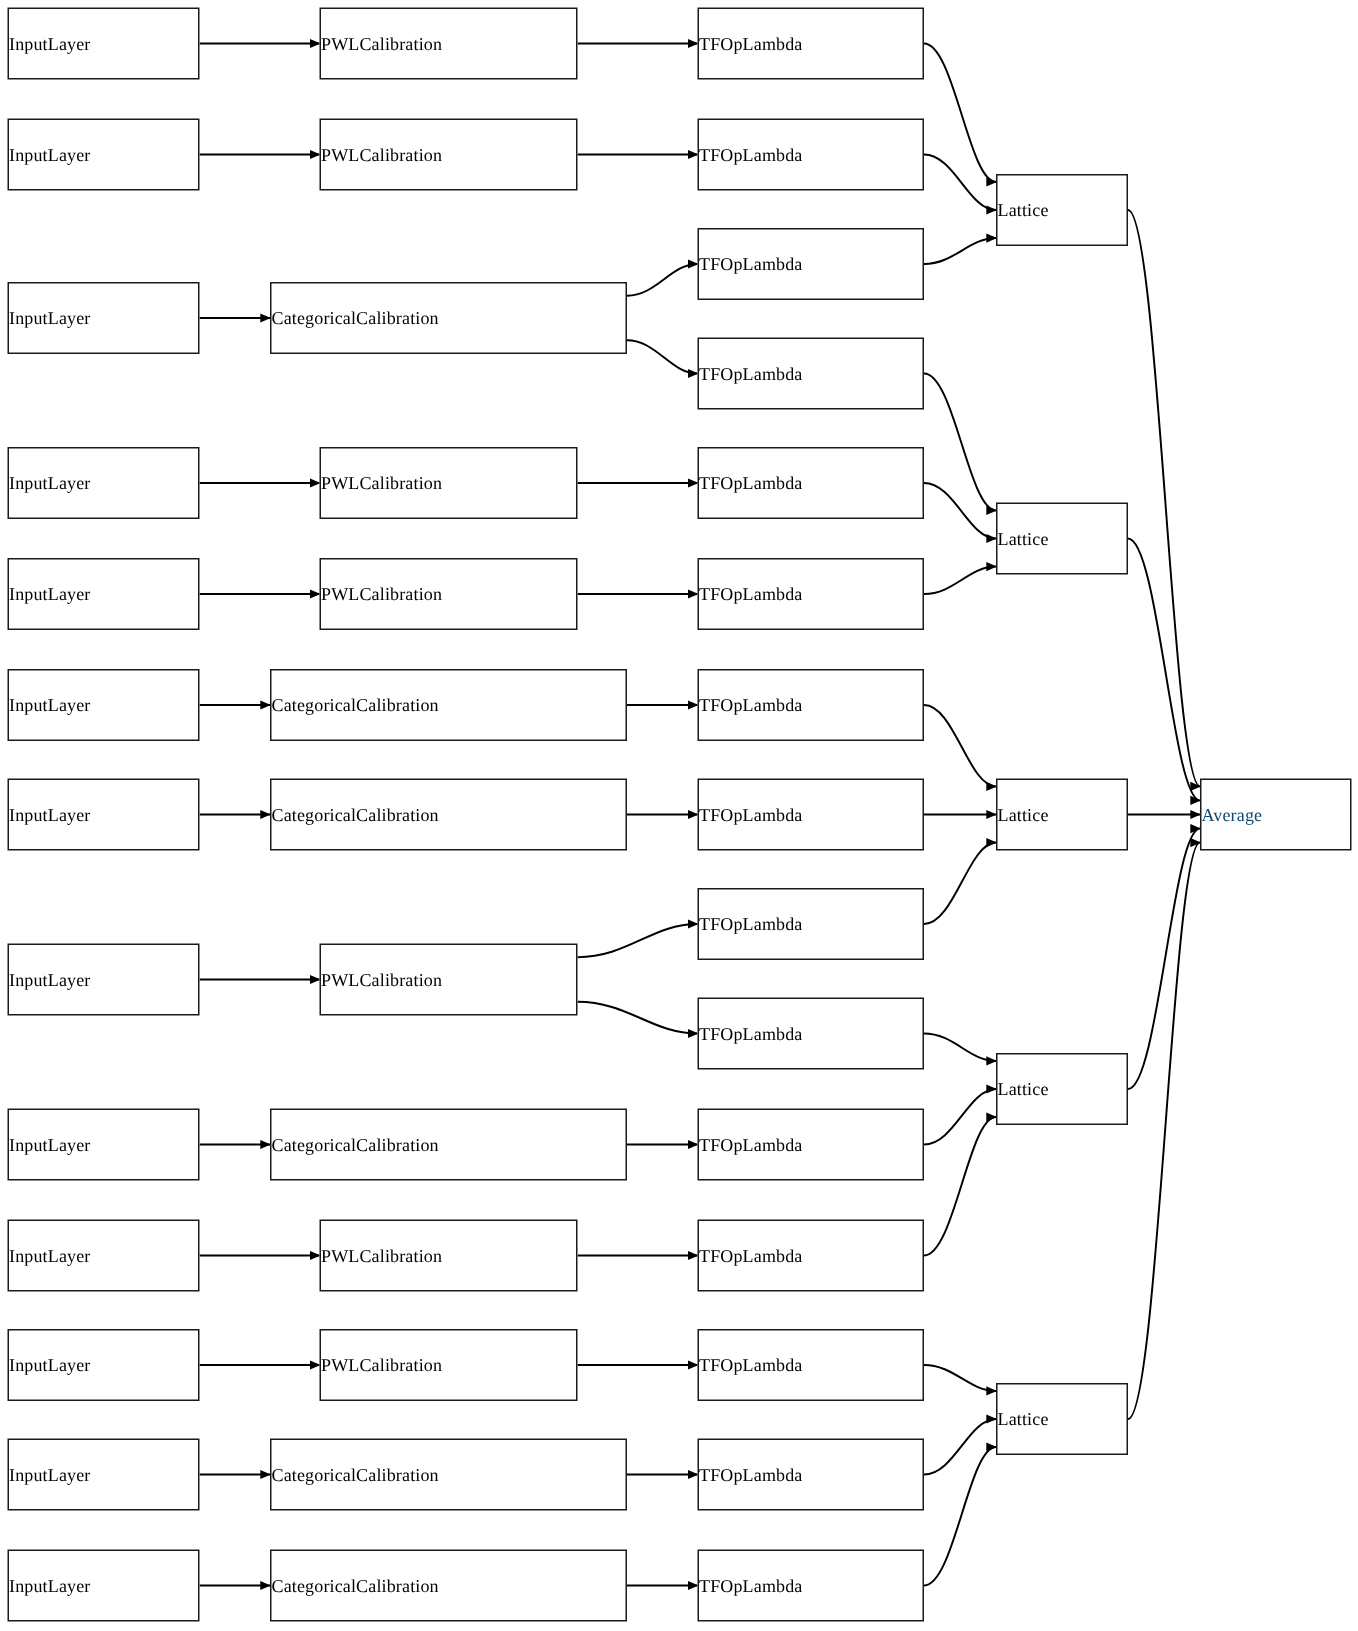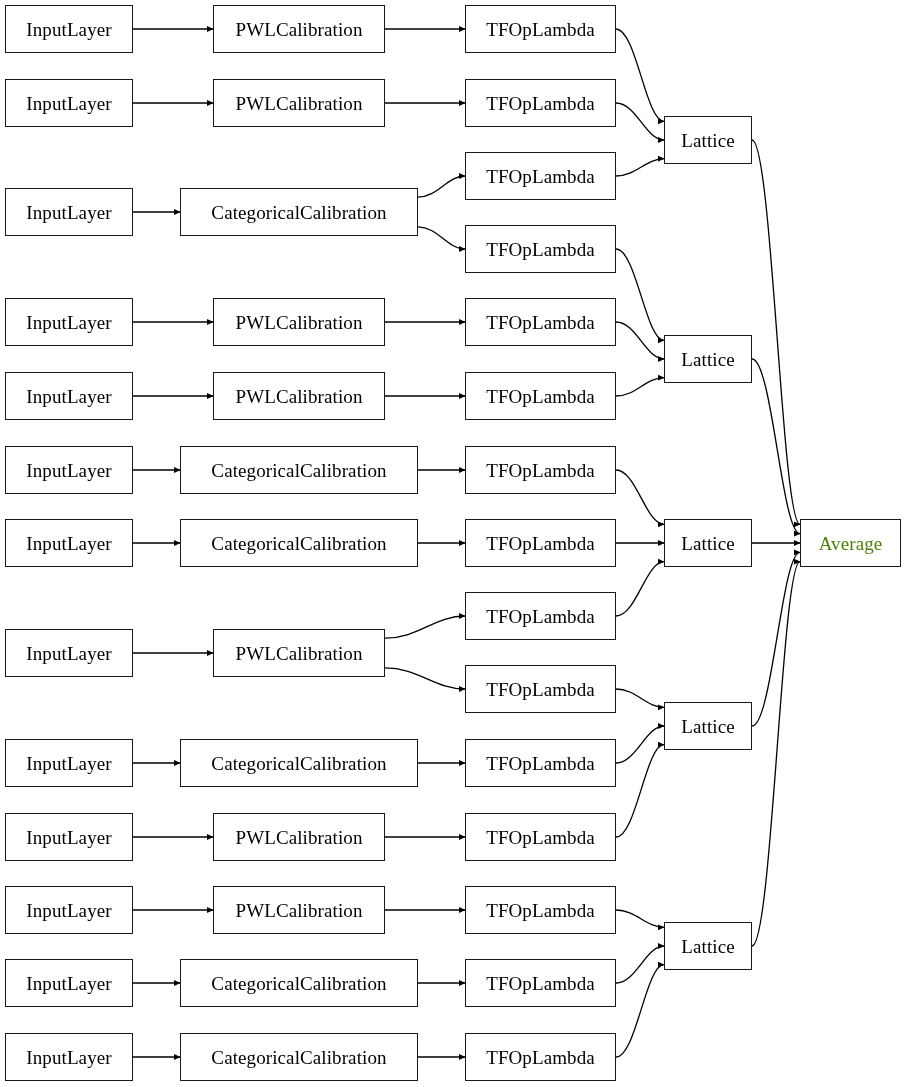--- a/index.html
+++ b/index.html
@@ -31,23 +31,23 @@
     width: 905px;
     height: 1087px;
   }
   .node {
     position: absolute;
     box-sizing: border-box;
     border: 1.4px solid #1a1a1a;
     background: #ffffff;
     display: flex;
     align-items: center;
-    justify-content: center;
+    justify-content: flex-start;
     color: #000000;
-    font-size: 19px;
+    font-size: 12px;
     line-height: 1;
     white-space: nowrap;
     letter-spacing: 0.1px;
   }
   .node-label {
     display: block;
     pointer-events: none;
   }
 </style>
 </head>
@@ -241,17 +241,17 @@
       </div>
       <div class="node node-lattice" style="left: 664px; top: 519px; width: 88px; height: 48px; border-color: rgb(26, 26, 26); background: rgb(255, 255, 255); color: rgb(0, 0, 0);">
         <span class="node-label">Lattice</span>
       </div>
       <div class="node node-lattice" style="left: 664px; top: 702px; width: 88px; height: 48px; border-color: rgb(26, 26, 26); background: rgb(255, 255, 255); color: rgb(0, 0, 0);">
         <span class="node-label">Lattice</span>
       </div>
       <div class="node node-lattice" style="left: 664px; top: 922px; width: 88px; height: 48px; border-color: rgb(26, 26, 26); background: rgb(255, 255, 255); color: rgb(0, 0, 0);">
         <span class="node-label">Lattice</span>
       </div>
-      <div class="node node-average" style="left: 800px; top: 519px; width: 101px; height: 48px; border-color: rgb(26, 26, 26); background: rgb(255, 255, 255); color: #4d7c0f; font-family: Liberation Serif, serif;">
+      <div class="node node-average" style="left: 800px; top: 519px; width: 101px; height: 48px; border-color: rgb(26, 26, 26); background: rgb(255, 255, 255); color: #0c4a6e; font-family: Liberation Serif, serif;">
         <span class="node-label">Average</span>
       </div>
     </div>
 </div>
 
 </body></html>

